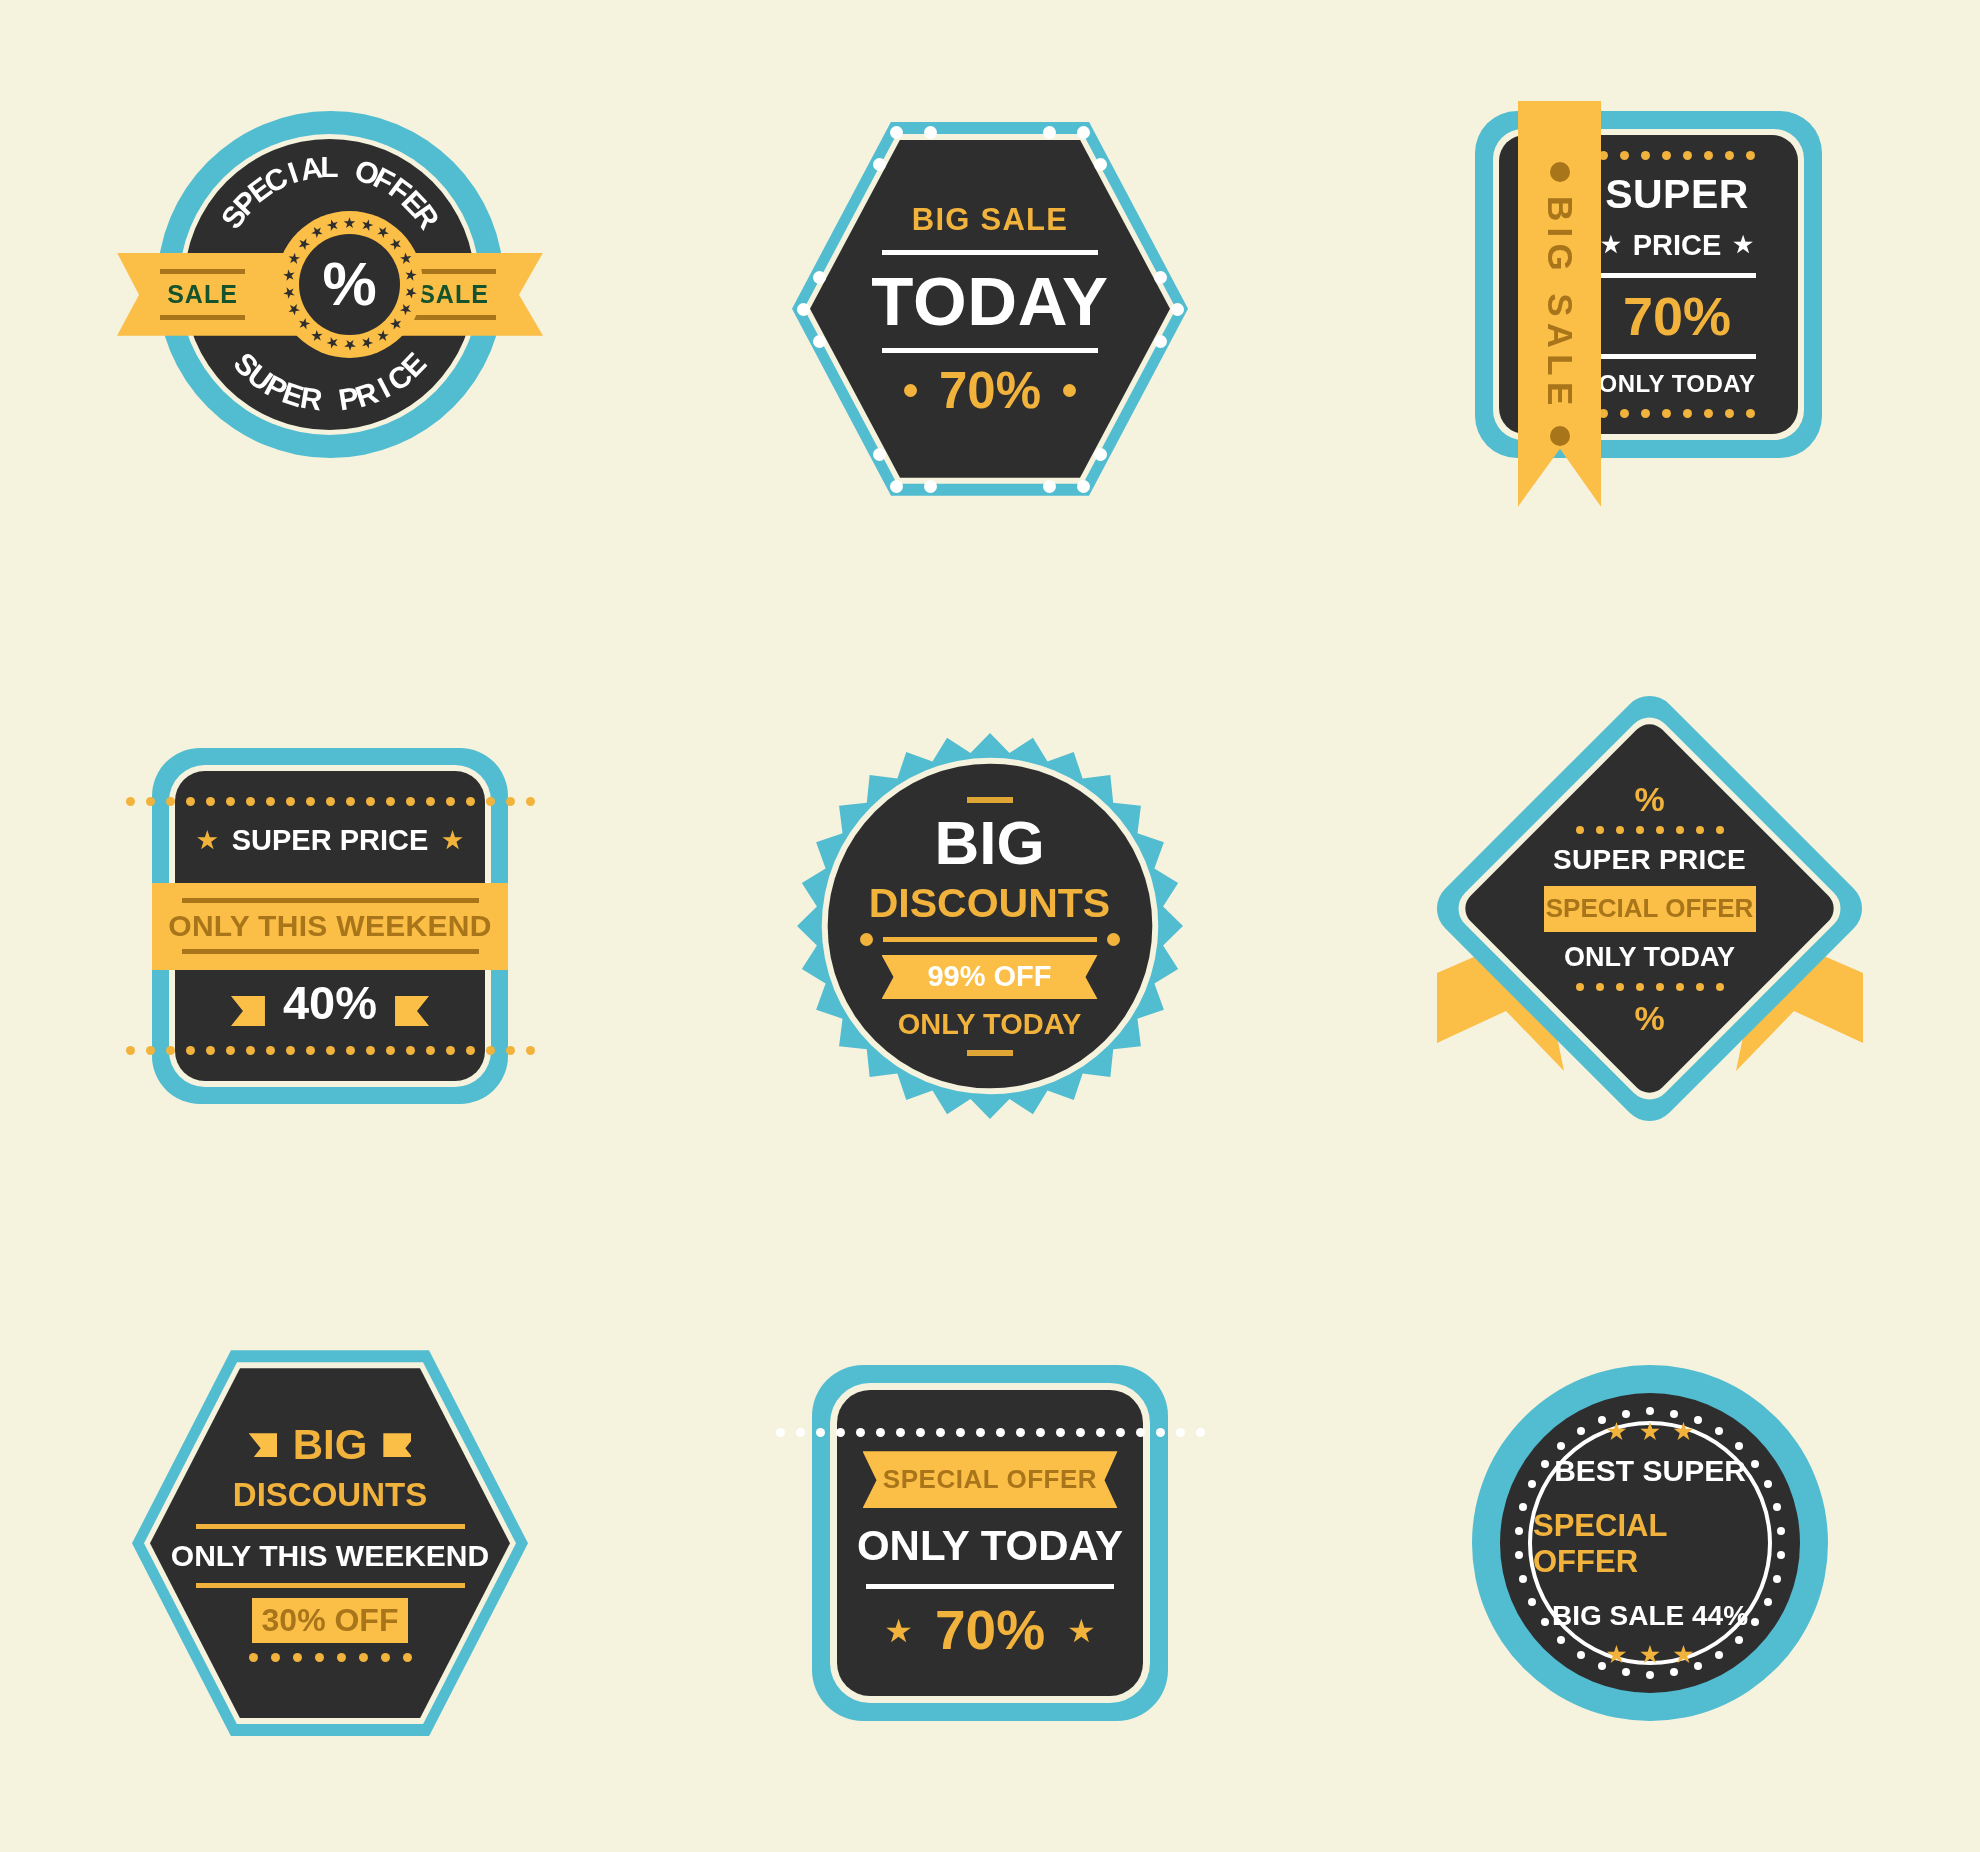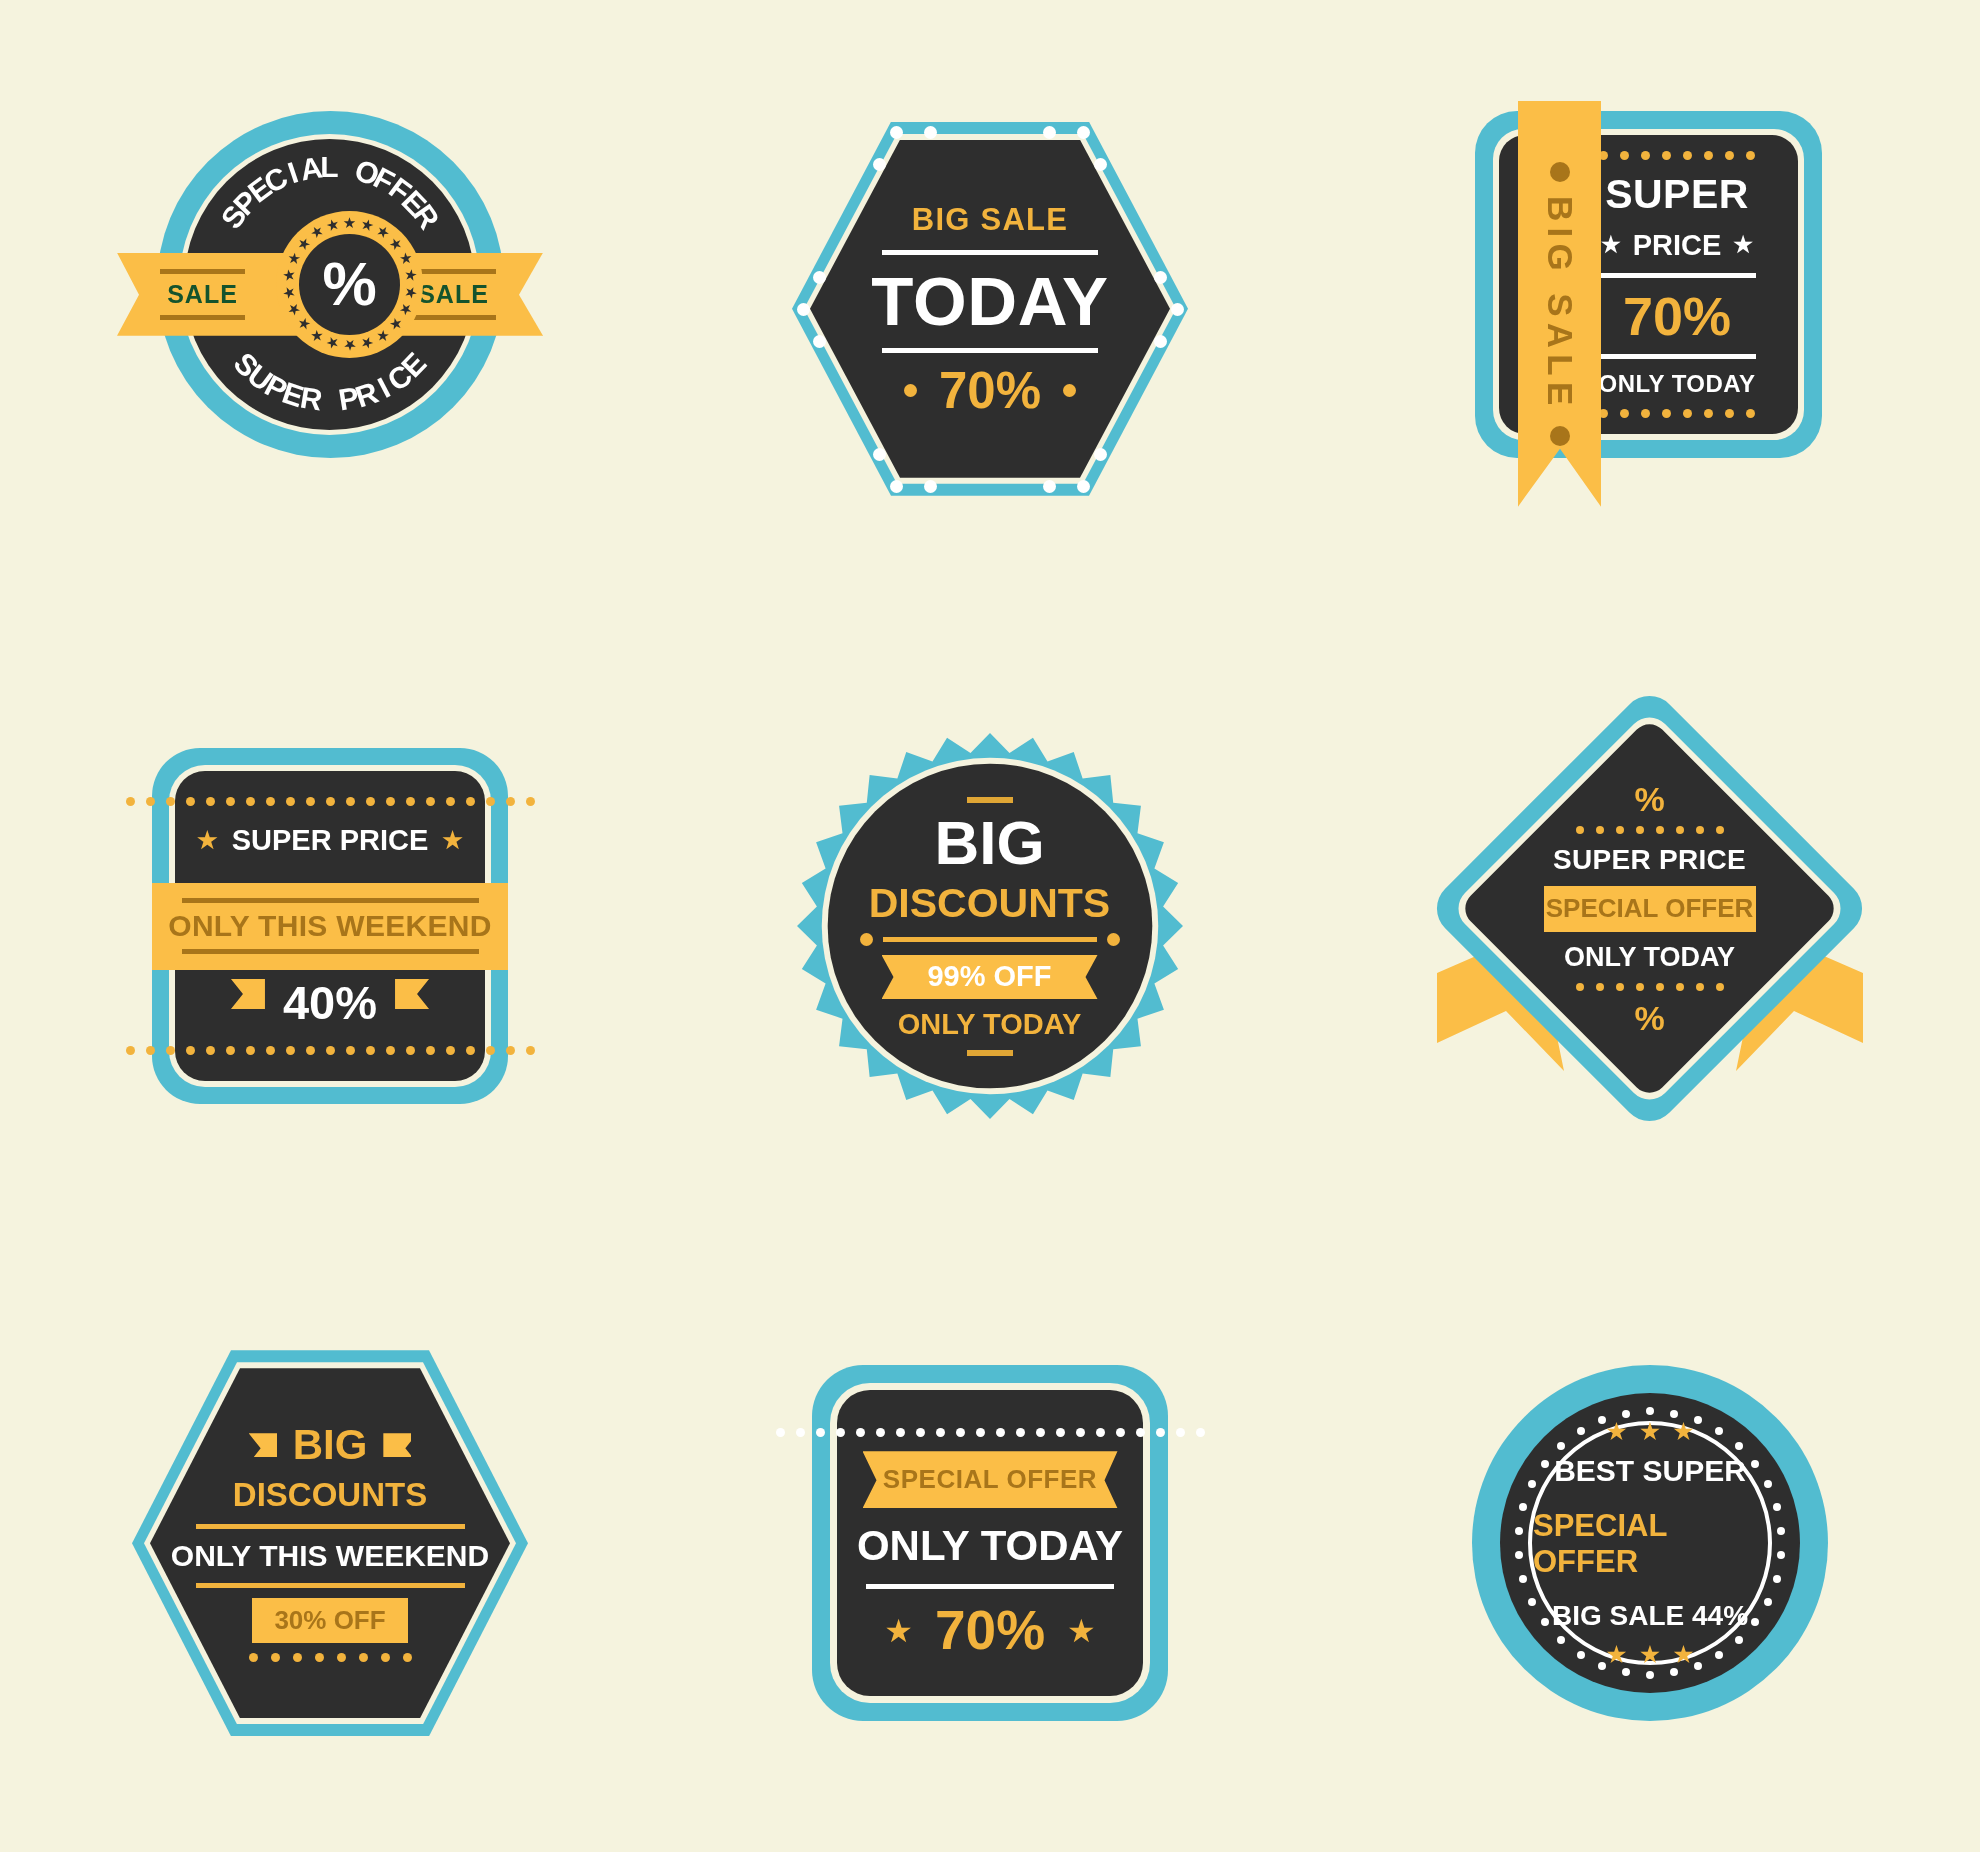--- a/index.html
+++ b/index.html
@@ -121,21 +121,21 @@
   .b4-teal { position: absolute; inset: 0; border-radius: 48px; background: #52BCD0; }
   .b4-white { position: absolute; inset: 17px; border-radius: 36px; background: #F5F3DE; }
   .b4-dark { position: absolute; inset: 23px; border-radius: 30px; background: #2E2E2E; overflow: hidden; }
   .b4-body { position: absolute; inset: 23px; display: flex; flex-direction: column;
              align-items: center; justify-content: space-between; padding: 26px 0; z-index: 4; }
   .b4-sp { font-size: 29px; font-weight: 700; color: #fff; display: flex; align-items: center; gap: 14px; }
   .b4-band { position: absolute; left: 0; right: 0; top: 135px; height: 87px; background: #FBBE47; z-index: 5;
              display: flex; flex-direction: column; align-items: center; justify-content: center; gap: 6px; }
   .b4-band .rule { width: 297px; height: 5px; background: #A8751A; }
   .b4-band .lbl { font-size: 30px; font-weight: 700; color: #A8751A; letter-spacing: .01em; }
-  .b4-pctrow { display: flex; align-items: flex-start; gap: 18px; }
+  .b4-pctrow { display: flex; align-items: flex-end; gap: 18px; }
   .b4-pct { font-size: 47px; font-weight: 700; color: #fff; line-height: 1; }
   .flagL { width: 34px; height: 30px; background: #FBBE47; clip-path: polygon(0 0, 34px 0, 34px 30px, 0 30px, 12px 15px); }
   .flagR { width: 34px; height: 30px; background: #FBBE47; clip-path: polygon(0 0, 34px 0, 22px 15px, 34px 30px, 0 30px); }
 
   
   .b5 { position: relative; width: 386px; height: 386px; }
   .b5 svg { position: absolute; inset: 0; }
   .b5-body { position: absolute; left: 54px; top: 45px; width: 277px; height: 297px; z-index: 4;
              display: flex; flex-direction: column; align-items: center; justify-content: center; gap: 9px; }
   .b5-dash { width: 46px; height: 6px; background: #E0A635; }
@@ -173,21 +173,21 @@
 
   
   .b7 { position: relative; width: 396px; height: 386px; }
   .b7-body { position: absolute; inset: 18px; z-index: 3;
              display: flex; flex-direction: column; align-items: center; justify-content: center; gap: 10px; }
   .b7-big { font-size: 42px; font-weight: 700; color: #F2B33D; display: flex; align-items: center; gap: 16px; line-height: 1; }
   .b7-disc { font-size: 33px; font-weight: 700; color: #F2B33D; }
   .b7-rule { width: 269px; height: 5px; background: #F2B33D; }
   .b7-only { font-size: 30px; font-weight: 700; color: #fff; }
   .b7-box { width: 156px; height: 45px; background: #FBBE47; display: flex; align-items: center; justify-content: center; }
-  .b7-box span { font-size: 26px; font-weight: 700; color: #A8751A; }
+  .b7-box span { font-size: 32px; font-weight: 700; color: #A8751A; }
 
   
   .b8 { position: relative; width: 356px; height: 356px; }
   .b8-teal { position: absolute; inset: 0; border-radius: 51px; background: #52BCD0; }
   .b8-white { position: absolute; inset: 18px; border-radius: 40px; background: #F5F3DE; }
   .b8-dark { position: absolute; inset: 25px; border-radius: 33px; background: #2E2E2E; }
   .b8-body { position: absolute; inset: 25px; z-index: 4;
              display: flex; flex-direction: column; align-items: center; justify-content: center; gap: 14px; }
   .b8-ribbon { width: 255px; height: 57px; background: #FBBE47;
                clip-path: polygon(0 0, 255px 0, 242px 29px, 255px 57px, 0 57px, 14px 29px);

